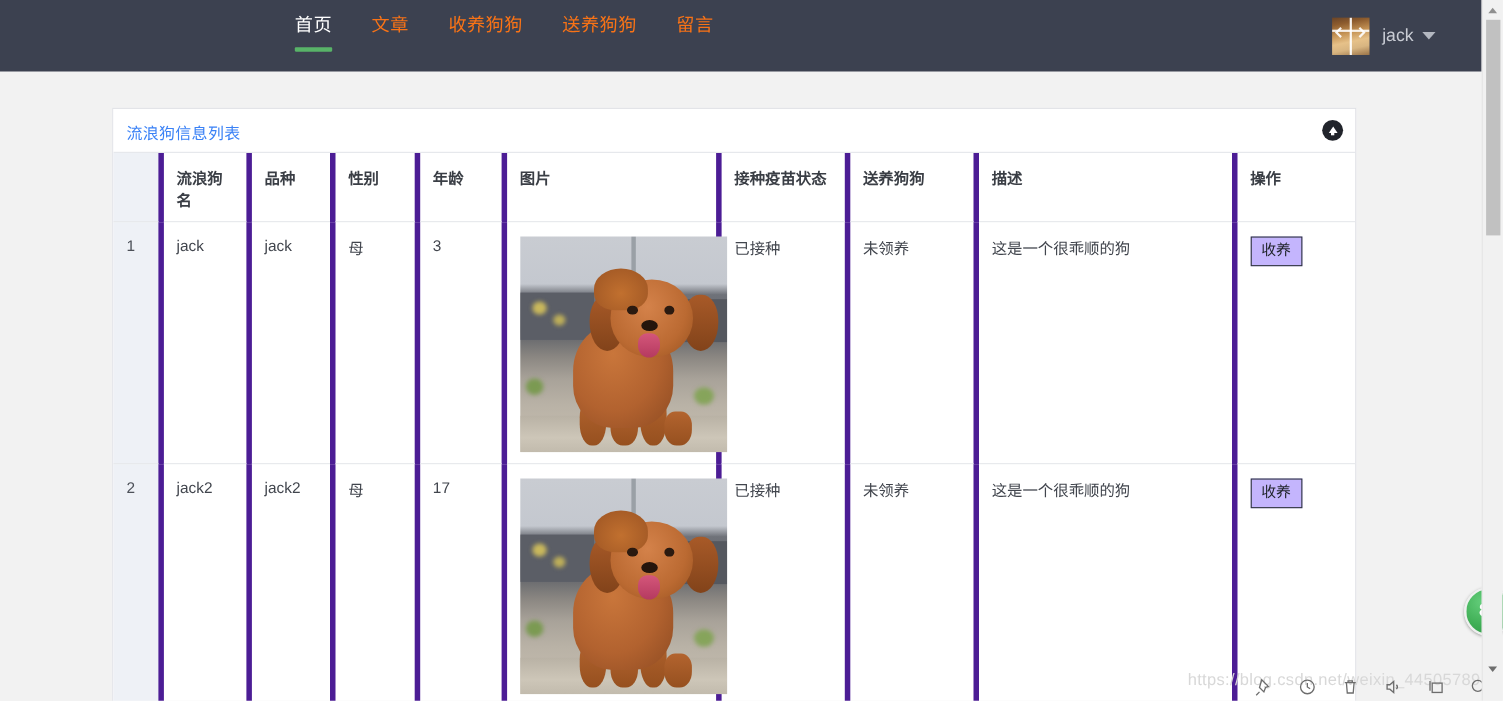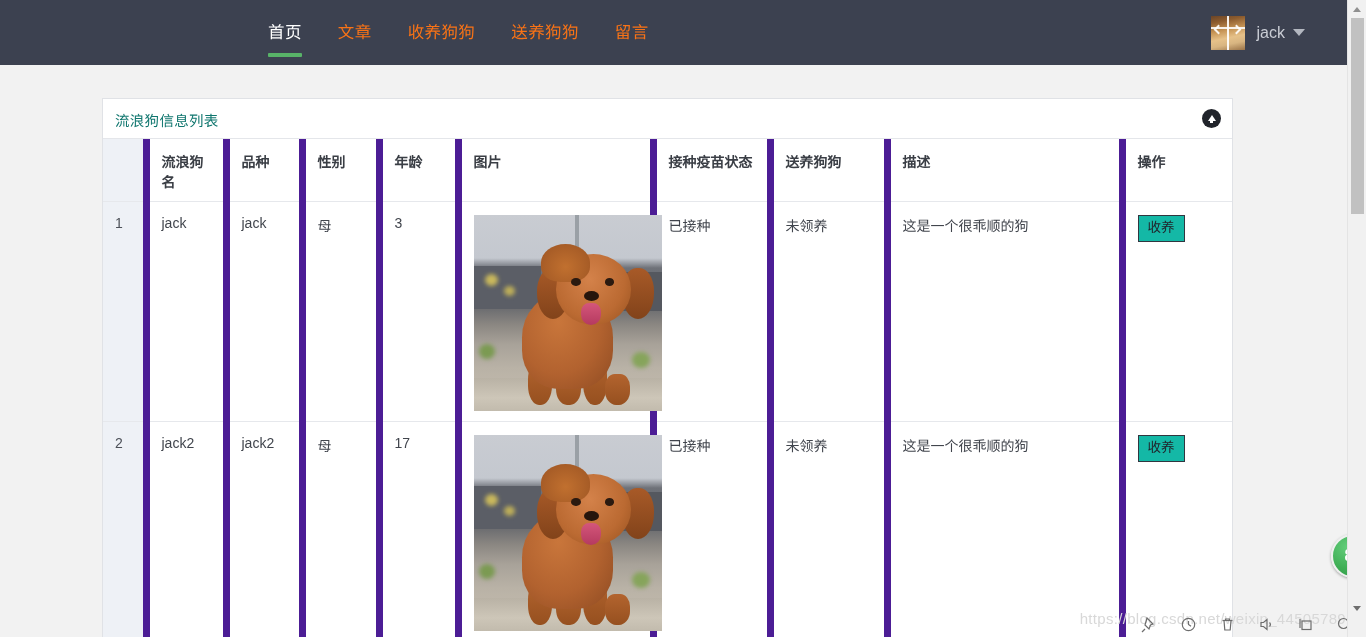--- a/index.html
+++ b/index.html
@@ -15,21 +15,21 @@
 
   
   .navbar {
     position: absolute; left: 0; top: 0;
     width: 1347px; height: 65px;
     background: #3c4150;
     display: flex; align-items: flex-start;
   }
   .nav-center {
     position: absolute; left: 268px; top: 0;
-    height: 55px; display: flex; align-items: flex-start;
+    height: 55px; display: flex; align-items: flex-end;
   }
   .nav-item {
     position: relative;
     height: 65px;
     padding: 19px 0 0 0;
     margin-right: 36px;
     font-size: 16.5px;
     color: #f97316;
     cursor: pointer;
     white-space: nowrap;
@@ -91,21 +91,21 @@
     border: 1px solid #e0e2e6;
     overflow: hidden;
   }
   .card-header {
     position: relative;
     height: 40px;
     padding: 10px 14px 0 12px;
     border-bottom: 1px solid #e4e6ea;
     background: #ffffff;
   }
-  .card-title { font-size: 14.5px; color: #0f766e; letter-spacing: .3px; }
+  .card-title { font-size: 14.5px; color: #3b82f6; letter-spacing: .3px; }
   .card-action {
     position: absolute; right: 11px; top: 10px;
     width: 19px; height: 19px;
     border-radius: 50%;
     background: #21242b;
     display: flex; align-items: center; justify-content: center;
     cursor: pointer;
   }
   .card-action .arrow-up {
     width: 0; height: 0;
@@ -121,21 +121,21 @@
 
   
   table.dog-table {
     width: 100%;
     border-collapse: collapse;
     table-layout: fixed;
     font-size: 14px;
     color: #41454d;
   }
   table.dog-table th, table.dog-table td {
-    border-right: 7px solid #4c1d95;
+    border-right: 5px solid #4c1d95;
     border-bottom: 1px solid #e6e8ec;
     vertical-align: top;
     padding: 13px 10px 10px 12px;
     text-align: left;
     font-weight: normal;
   }
   table.dog-table th { font-weight: bold; color: #3a3e45; height: 41px; padding-top: 12px; }
   table.dog-table th:last-child, table.dog-table td:last-child { border-right: none; }
   .col-idx   { width: 43px; }
   .col-name  { width: 80px; }
@@ -243,21 +243,21 @@
     width: 11%; height: 11%;
     background: linear-gradient(180deg,#d4567a 0%,#b53a60 100%);
     border-radius: 45% 45% 55% 55%;
   }
 
   
   .btn-adopt {
     display: inline-block;
     padding: 4px 9px 5px 9px;
     border: 1px solid #313640;
-    background: #14b8a6;
+    background: #c4b5fd;
     color: #21252c;
     font-size: 13.5px;
     line-height: 1.15;
     cursor: pointer;
     font-family: inherit;
   }
 
   
   .scrollbar {
     position: absolute; right: 0; top: 0;

